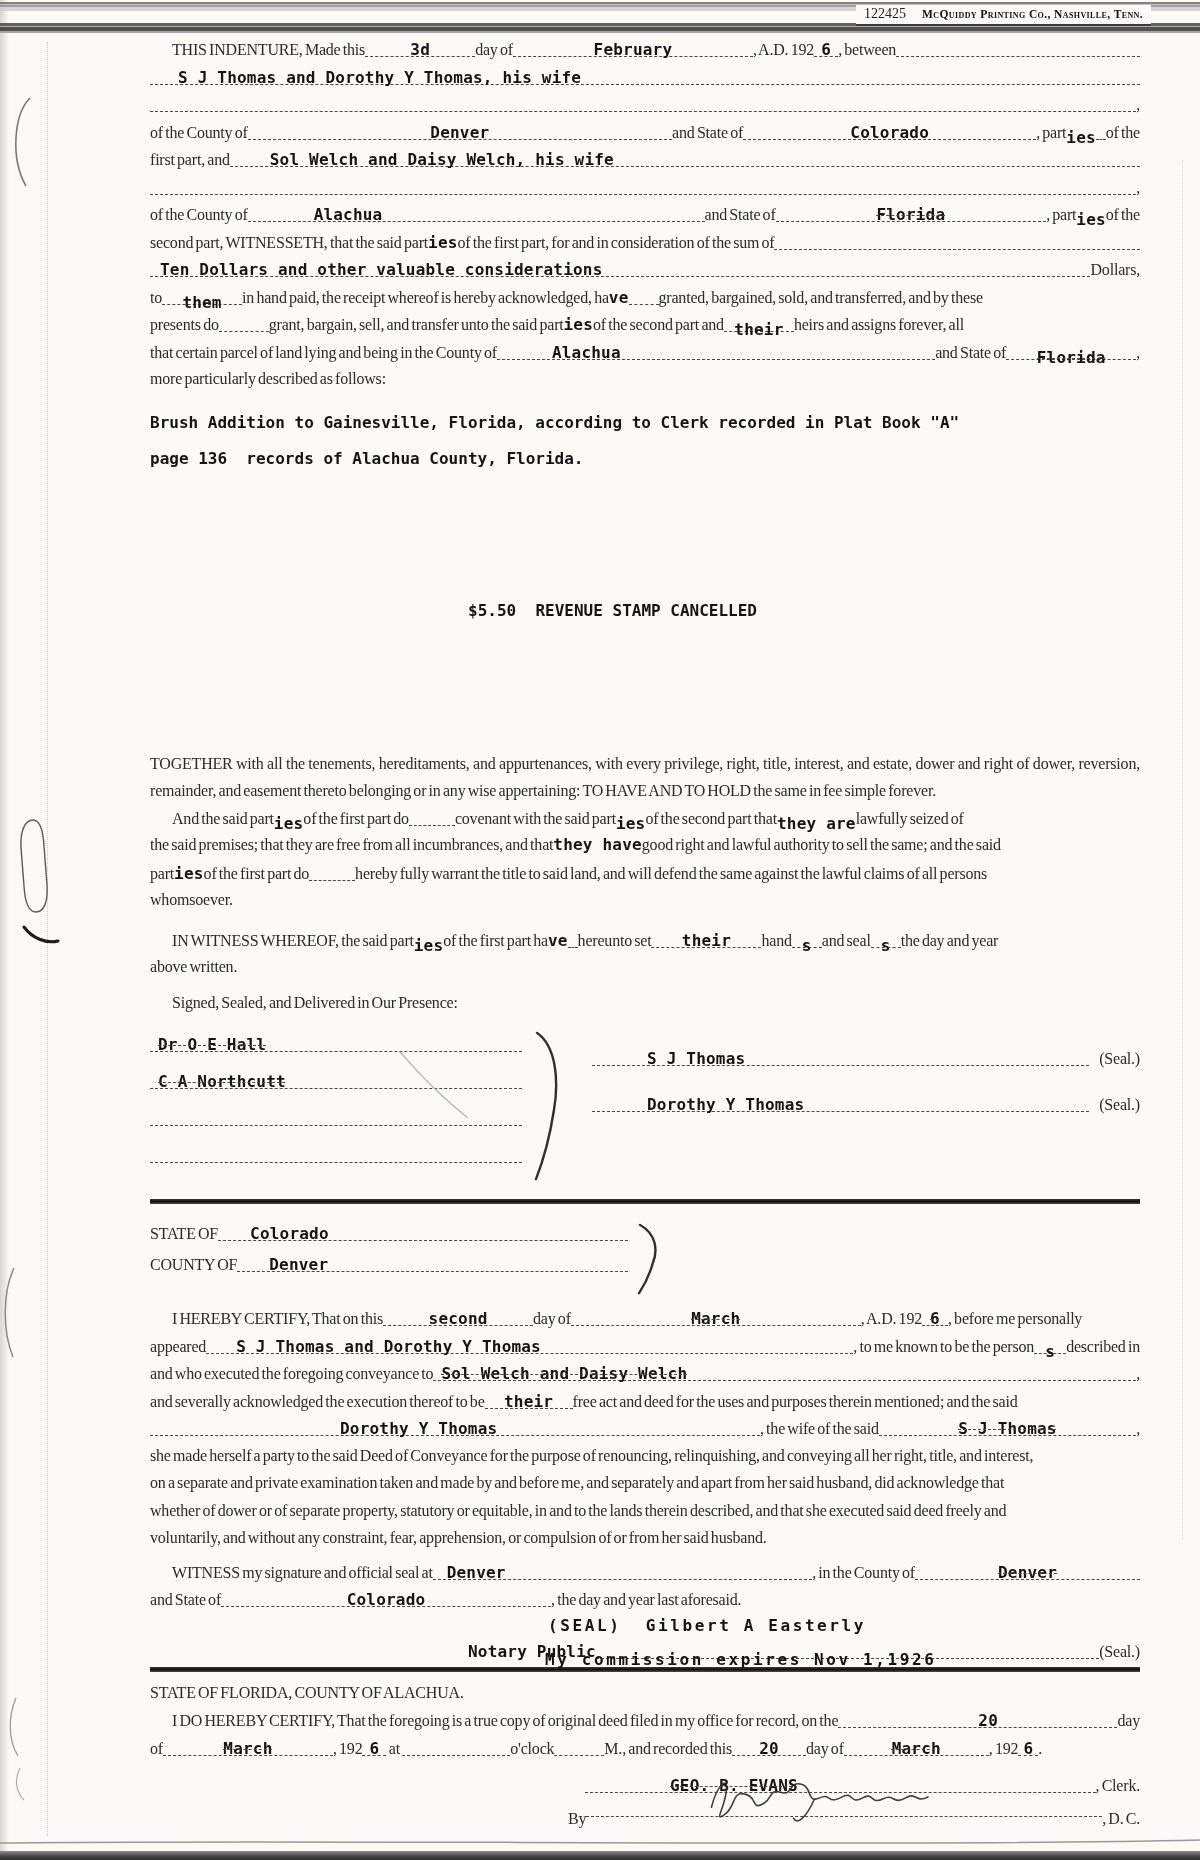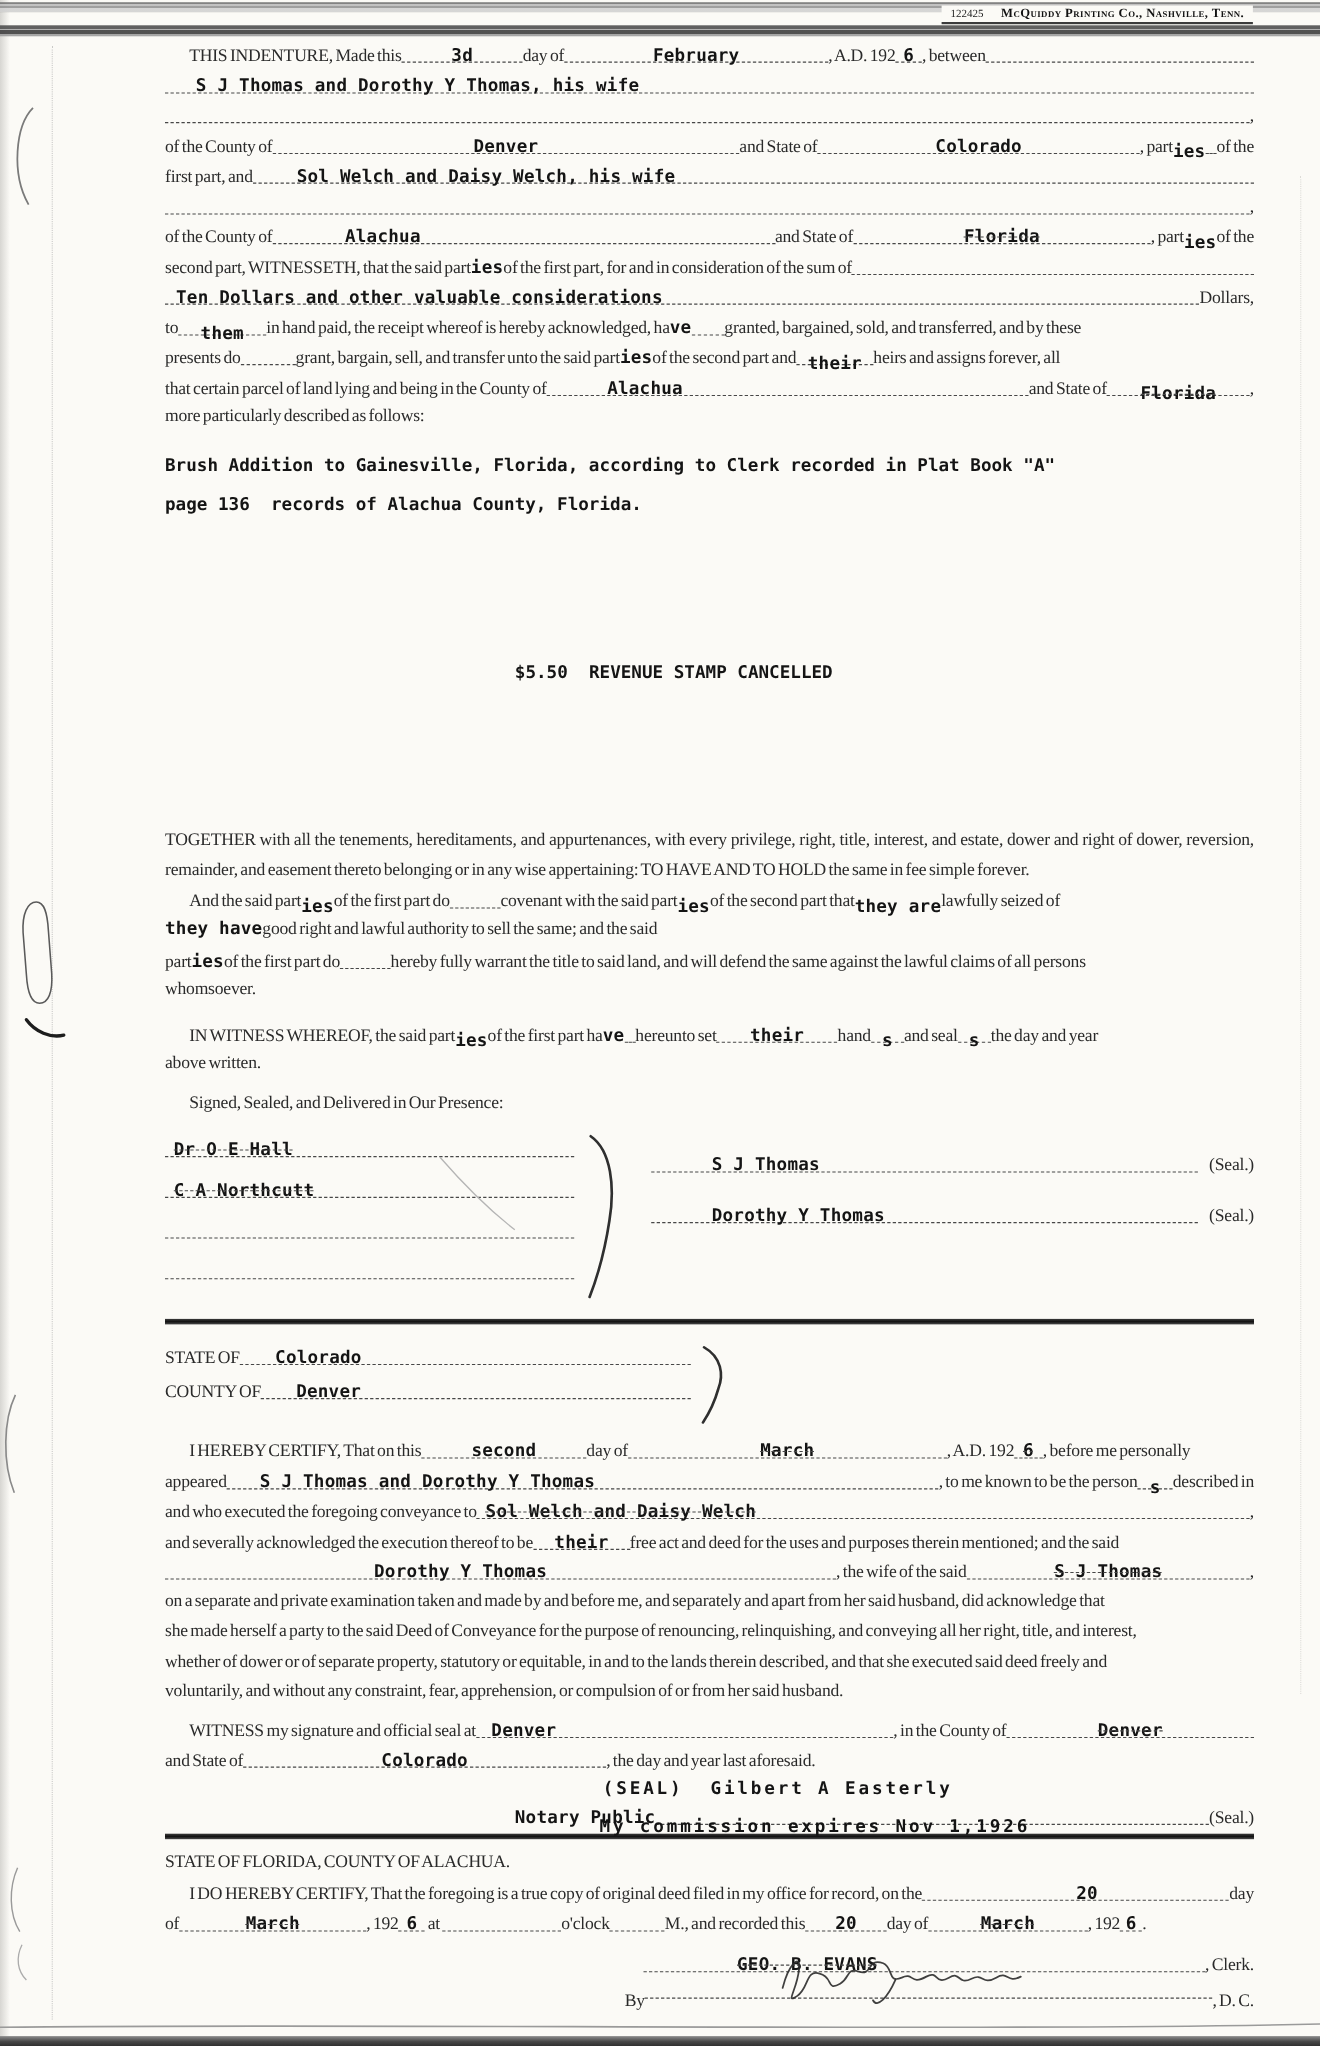--- a/index.html
+++ b/index.html
@@ -8,21 +8,21 @@
   .edgeL{position:absolute;left:0;top:0;bottom:0;width:9px;
          background:linear-gradient(90deg,#d7d6d2,rgba(215,214,210,0));}
   .band{position:absolute;left:0;right:0;}
   .band1{top:2px;height:9px;opacity:.85;
     background:repeating-linear-gradient(180deg,#6e6e6e 0 2px,#b8b8b8 2px 3px,#8f8f8f 3px 5px,#cfcfcf 5px 9px);}
   .band2{top:23px;height:10px;opacity:.9;
     background:linear-gradient(180deg,#4f4f4f 0 3px,#a8a8a8 3px 4px,#3f3f3f 4px 8px,#9c9c9c 8px 10px);}
   .bandb{bottom:0;height:9px;background:linear-gradient(180deg,#8d8d8d,#474747 55%,#2f2f2f);}
   .imprint{position:absolute;top:5px;left:856px;display:flex;align-items:baseline;gap:16px;
            background:#fbfaf6;padding:1px 8px 2px;border-bottom:2.5px solid #3b3b3b;z-index:3;}
-  .imp-num{font-size:10px;color:#222;}
+  .imp-num{font-size:14px;color:#222;}
   .imp-firm{font-size:11.5px;font-weight:700;font-variant:small-caps;letter-spacing:.4px;color:#111;}
   .vline{position:absolute;width:0;}
   .vl-left{left:47px;top:42px;bottom:24px;border-left:1px dotted #c9c9c7;}
   .vl-right{left:1182px;top:160px;bottom:320px;border-left:1px dotted #dcdbd7;}
   .artifacts{position:absolute;left:0;top:0;width:1200px;height:1860px;pointer-events:none;z-index:2;}
 
   .content{position:absolute;left:150px;top:36px;width:990px;z-index:1;}
   .fl{display:flex;align-items:baseline;height:27.5px;line-height:26px;white-space:pre;text-align:right;}
   .p{font-family:"Liberation Serif","DejaVu Serif",serif;font-size:16px;color:#2a2a2a;
      letter-spacing:-0.2px;word-spacing:-1.5px;flex:0 0 auto;}
@@ -114,21 +114,21 @@
         <div class="fl"><span class="p">that certain parcel of land lying and being in the County of</span><span class="f grow" style="flex-grow: 1; justify-content: flex-start; padding-left: 55px;"><span class="t">Alachua</span></span><span class="p">and State of</span><span class="f" style="width: 130px;"><span class="t low strike">Florida</span></span><span class="p">,</span></div>
         <div class="fl"><span class="p">more particularly described as follows:</span></div>
         <div class="gapb" style="height: 12px;"></div>
         <div class="tl">Brush Addition to Gainesville, Florida, according to Clerk recorded in Plat Book "A"</div>
         <div class="tl">page 136  records of Alachua County, Florida.</div>
         <div class="gapb" style="height: 116px;"></div>
         <div class="tl" style="margin-left: 318px;">$5.50  REVENUE STAMP CANCELLED</div>
         <div class="gapb" style="height: 120px;"></div>
         <div class="para"><span class="p">TOGETHER with all the tenements, hereditaments, and appurtenances, with every privilege, right, title, interest, and estate, dower and right of dower, reversion, remainder, and easement thereto belonging or in any wise appertaining: TO HAVE AND TO HOLD the same in fee simple forever.</span></div>
         <div class="fl" style="padding-left: 22px;"><span class="p">And the said part</span><span class="t low">ies</span><span class="p">of the first part do</span><span class="f" style="width: 46px;"><span class="t">&nbsp;</span></span><span class="p">covenant with the said part</span><span class="t low">ies</span><span class="p">of the second part that</span><span class="t low">they are</span><span class="p">lawfully seized of</span></div>
-        <div class="fl"><span class="t">they have</span><span class="p">good right and lawful authority to sell the same; and the said</span></div>
+        <div class="fl"><span class="p">the said premises; that they are free from all incumbrances, and that</span><span class="t">they have</span><span class="p">good right and lawful authority to sell the same; and the said</span></div>
         <div class="fl"><span class="p">part</span><span class="t">ies</span><span class="p">of the first part do</span><span class="f" style="width: 46px;"><span class="t">&nbsp;</span></span><span class="p">hereby fully warrant the title to said land, and will defend the same against the lawful claims of all persons</span></div>
         <div class="fl"><span class="p">whomsoever.</span></div>
         <div class="gapb" style="height: 12px;"></div>
         <div class="fl" style="padding-left: 22px;"><span class="p">IN WITNESS WHEREOF, the said part</span><span class="t low">ies</span><span class="p">of the first part ha</span><span class="t">ve</span><span class="f" style="width: 10px;"><span class="t">&nbsp;</span></span><span class="p">hereunto set</span><span class="f" style="width: 110px;"><span class="t">their</span></span><span class="p">hand</span><span class="f" style="width: 30px;"><span class="t low">s</span></span><span class="p">and seal</span><span class="f" style="width: 30px;"><span class="t low">s</span></span><span class="p">the day and year</span></div>
         <div class="fl"><span class="p">above written.</span></div>
         <div class="gapb" style="height: 8px;"></div>
         <div class="fl" style="padding-left: 22px;"><span class="p">Signed, Sealed, and Delivered in Our Presence:</span></div>
       </div>
 
     <div class="sig-region">
@@ -192,22 +192,22 @@
     </div>
 
     <div style="height:10px"></div>
 
     <div>
         <div class="fl" style="padding-left: 22px;"><span class="p">I HEREBY CERTIFY, That on this</span><span class="f" style="width: 150px;"><span class="t">second</span></span><span class="p">day of</span><span class="f" style="width: 290px;"><span class="t strike">March</span></span><span class="p">, A.D. 192</span><span class="f" style="width: 26px;"><span class="t strike">6</span></span><span class="p">, before me personally</span></div>
         <div class="fl"><span class="p">appeared</span><span class="f grow" style="flex-grow: 1; justify-content: flex-start; padding-left: 30px;"><span class="t">S J Thomas and Dorothy Y Thomas</span></span><span class="p">, to me known to be the person</span><span class="f" style="width: 32px;"><span class="t low">s</span></span><span class="p">described in</span></div>
         <div class="fl"><span class="p">and who executed the foregoing conveyance to</span><span class="f grow" style="flex-grow: 1; justify-content: flex-start; padding-left: 8px;"><span class="t strike">Sol Welch and Daisy Welch</span></span><span class="p">,</span></div>
         <div class="fl"><span class="p">and severally acknowledged the execution thereof to be</span><span class="f" style="width: 88px;"><span class="t">their</span></span><span class="p">free act and deed for the uses and purposes therein mentioned; and the said</span></div>
         <div class="fl"><span class="f" style="width: 420px; justify-content: flex-start; padding-left: 190px;"><span class="t">Dorothy Y Thomas</span></span><span class="p">, the wife of the said</span><span class="f grow" style="flex-grow: 1;"><span class="t strike">S J Thomas</span></span><span class="p">,</span></div>
+        <div class="fl"><span class="p">she made herself a party to the said Deed of Conveyance for the purpose of renouncing, relinquishing, and conveying all her right, title, and interest,</span></div>
         <div class="fl"><span class="p">on a separate and private examination taken and made by and before me, and separately and apart from her said husband, did acknowledge that</span></div>
-        <div class="fl"><span class="p">she made herself a party to the said Deed of Conveyance for the purpose of renouncing, relinquishing, and conveying all her right, title, and interest,</span></div>
         <div class="fl"><span class="p">whether of dower or of separate property, statutory or equitable, in and to the lands therein described, and that she executed said deed freely and</span></div>
         <div class="fl"><span class="p">voluntarily, and without any constraint, fear, apprehension, or compulsion of or from her said husband.</span></div>
         <div class="gapb" style="height: 6px;"></div>
         <div class="fl" style="padding-left: 22px;"><span class="p">WITNESS my signature and official seal at</span><span class="f grow" style="flex-grow: 1; justify-content: flex-start; padding-left: 14px;"><span class="t">Denver</span></span><span class="p">, in the County of</span><span class="f" style="width: 225px;"><span class="t strike">Denver</span></span></div>
         <div class="fl"><span class="p">and State of</span><span class="f" style="width: 330px;"><span class="t">Colorado</span></span><span class="p">, the day and year last aforesaid.</span></div>
         <div class="tl sp2" style="margin-left: 398px; height: 24px; line-height: 24px;">(SEAL)  Gilbert A Easterly</div>
         <div class="fl" style="height: 24px;"><span class="sp" style="width: 318px;">&nbsp;</span><span class="t">Notary Public</span><span class="f grow" style="flex-grow: 1;"><span class="t">&nbsp;</span></span><span class="p">(Seal.)</span></div>
       </div>
 
     <div class="rule-wrap">

